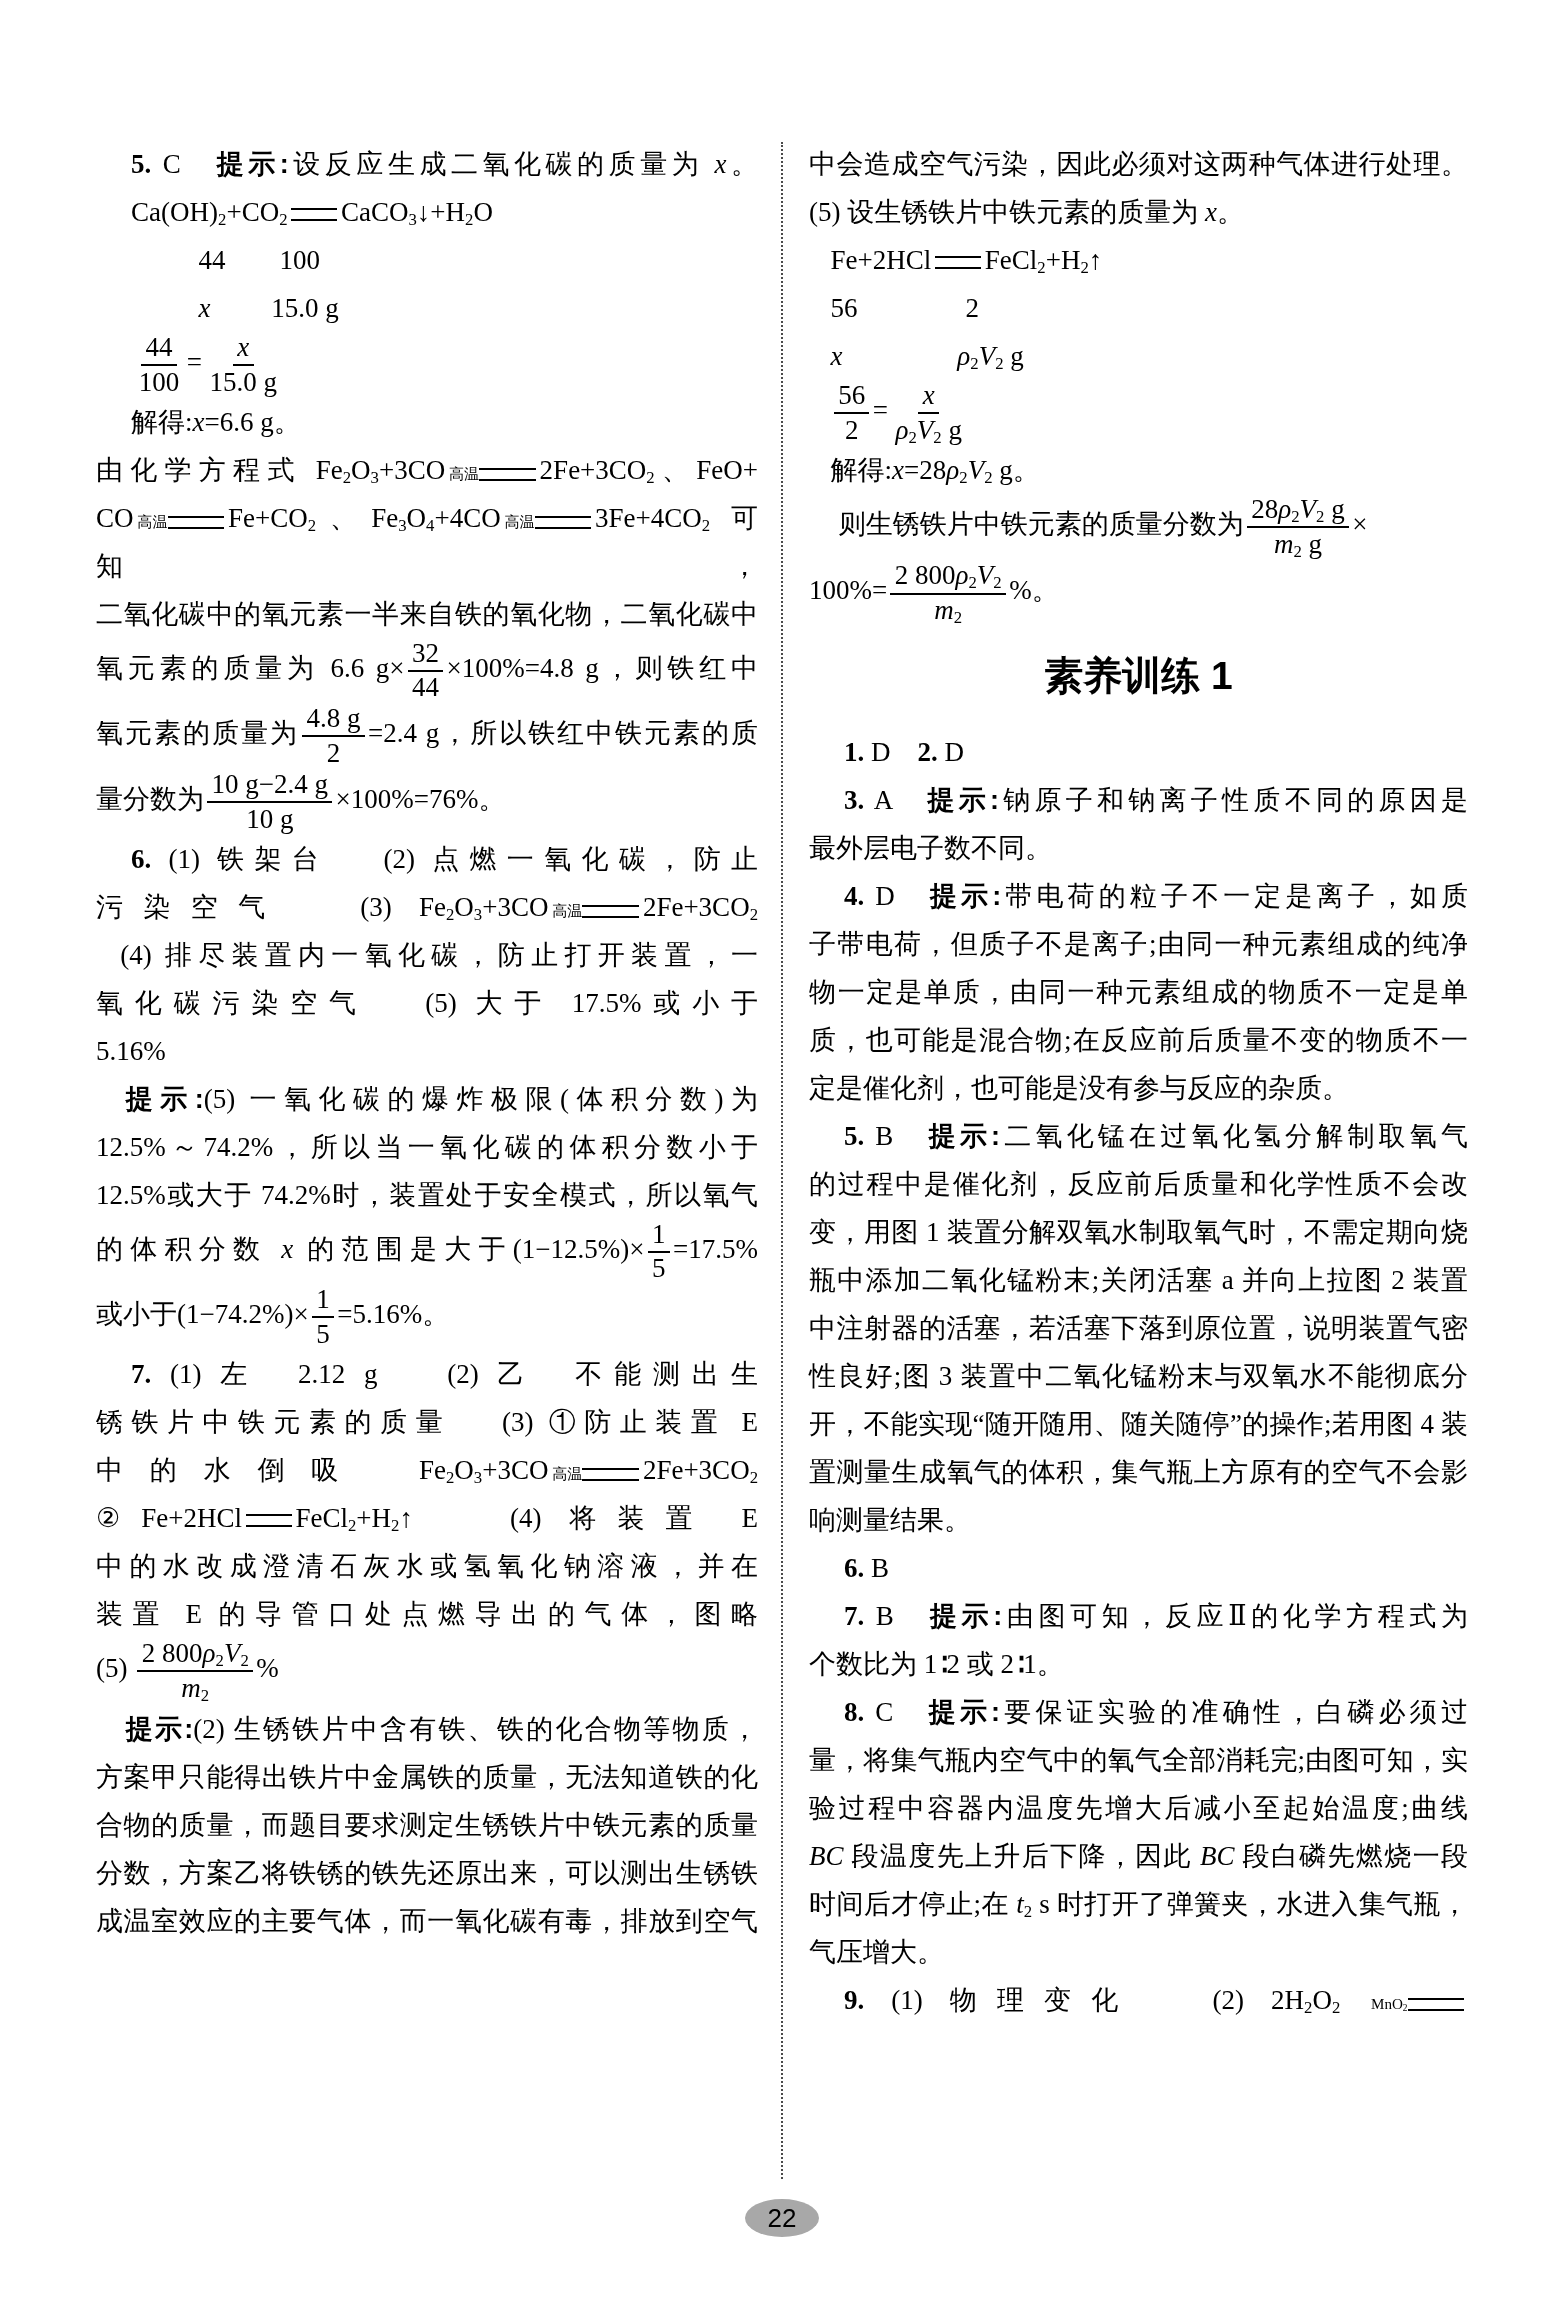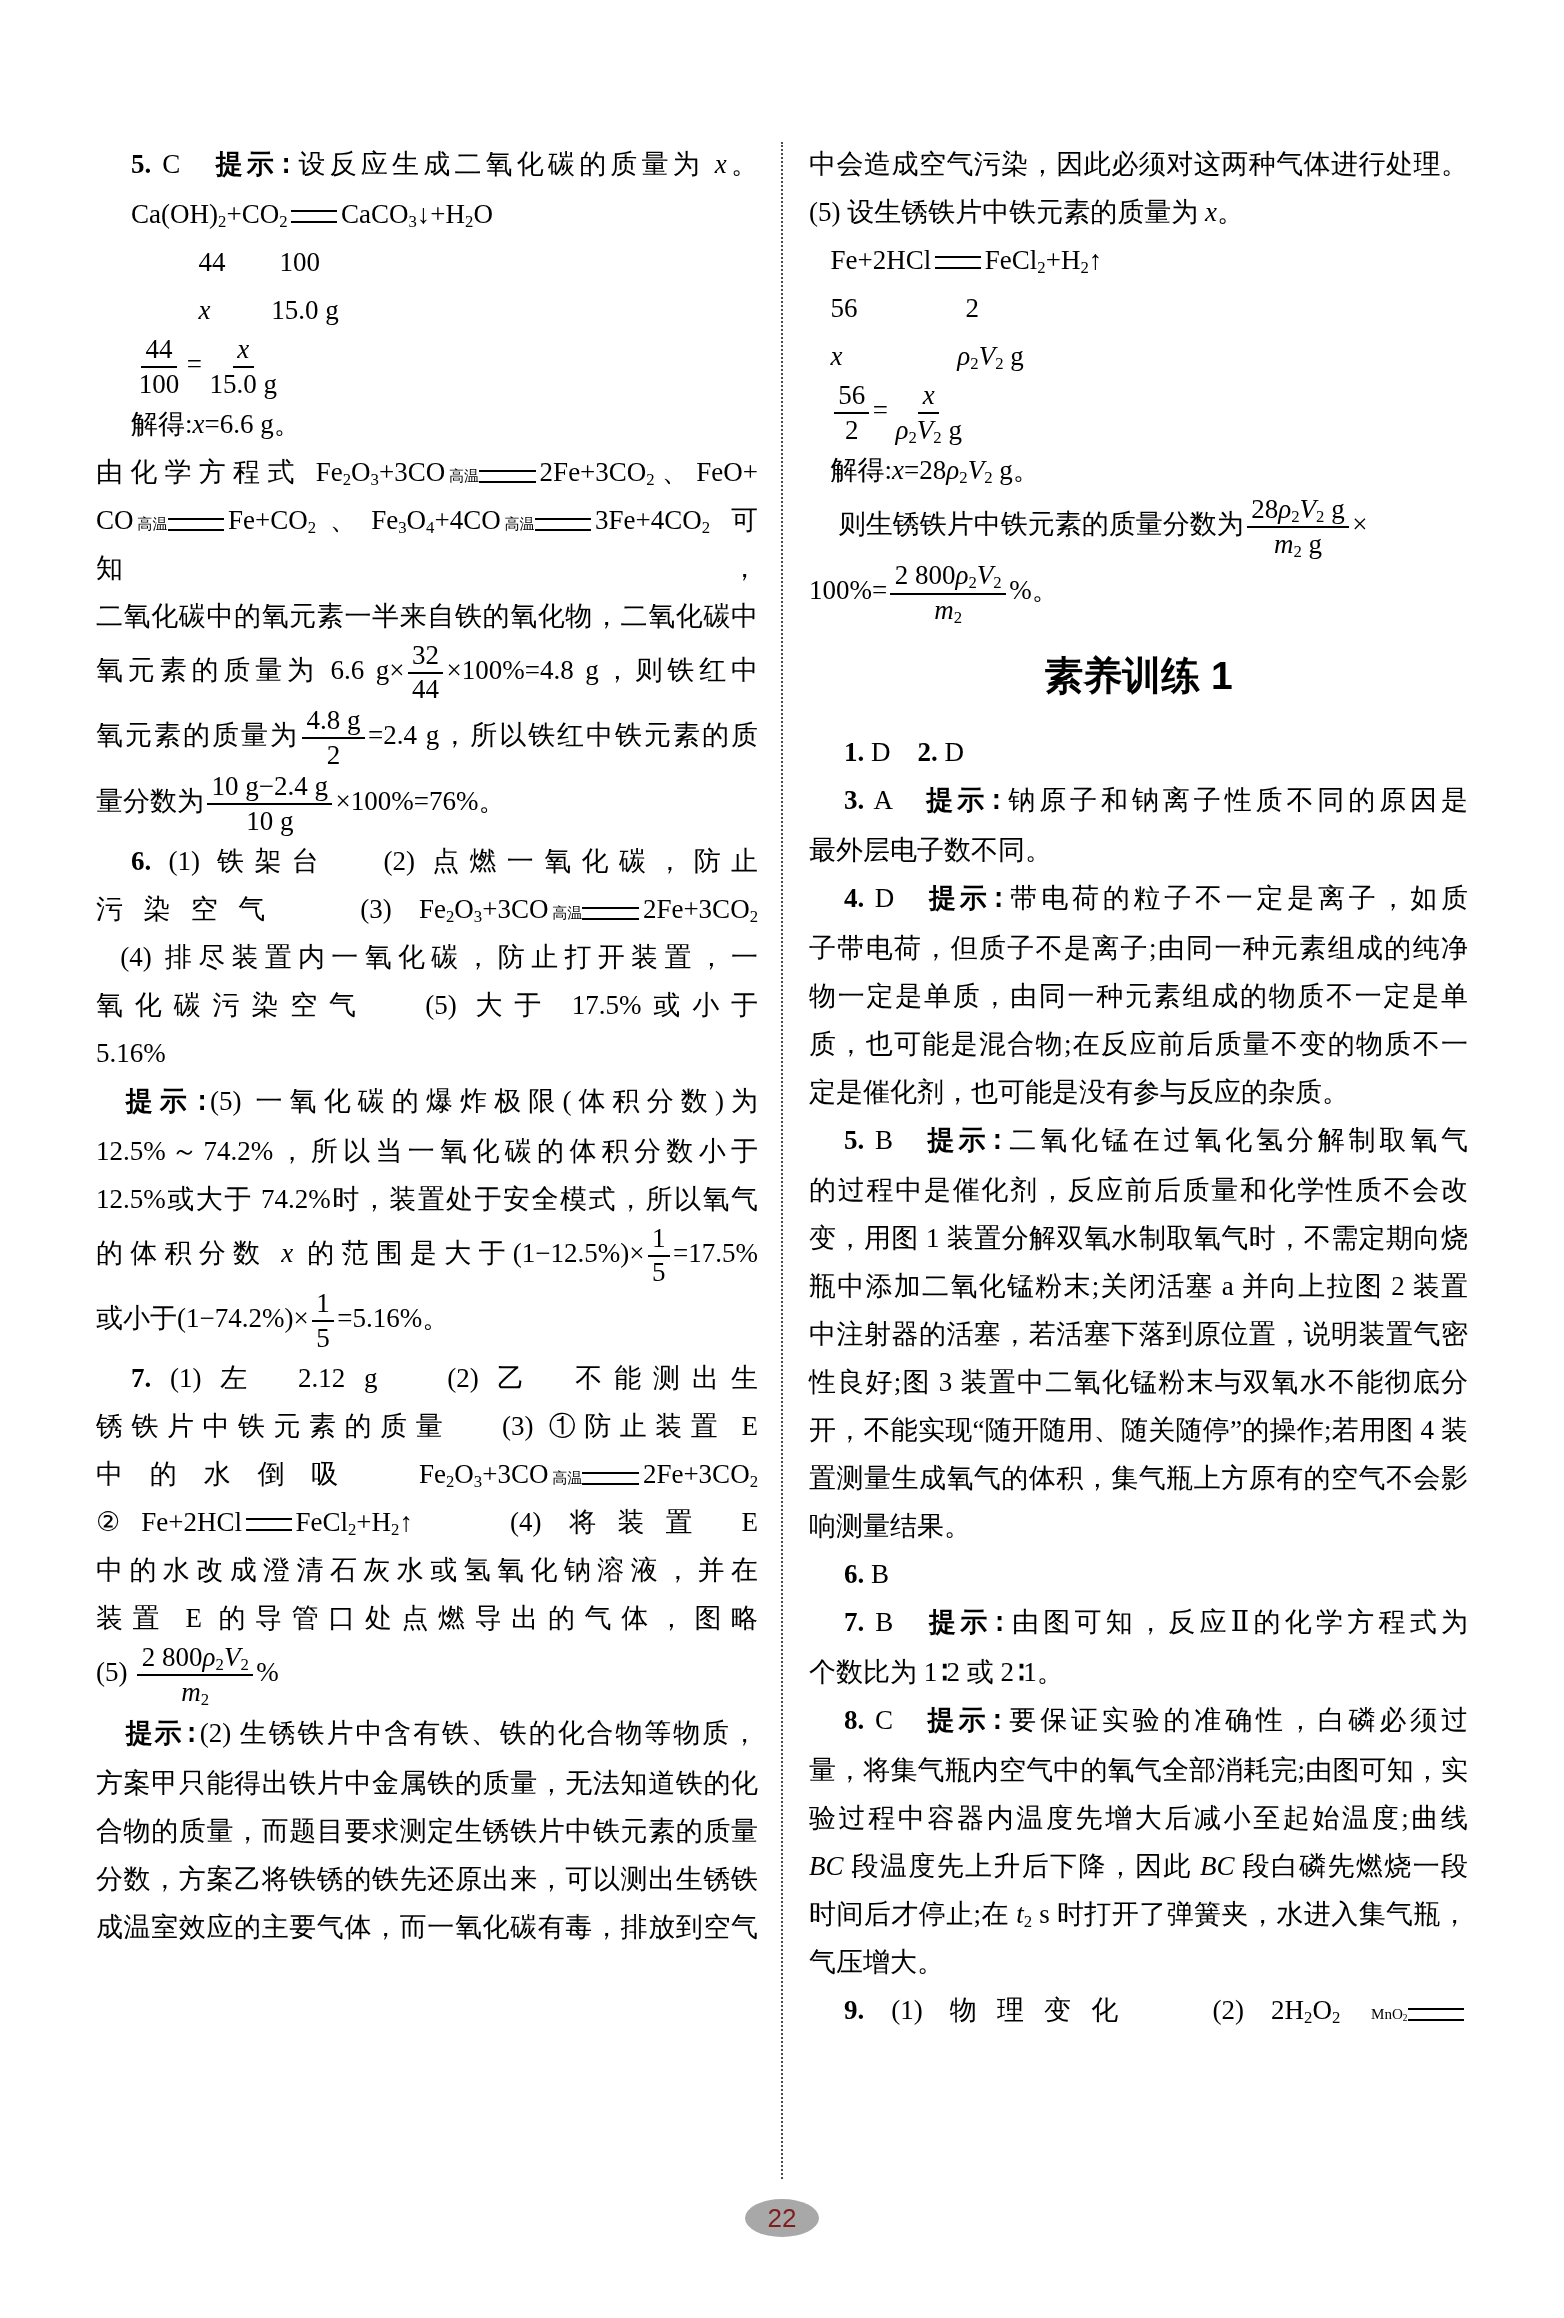--- a/index.html
+++ b/index.html
@@ -19,21 +19,21 @@
     font-size:27px;
     line-height:48px;
     text-align:left;
   }
   .line.j{
     text-align:justify;
     text-align-last:justify;
     text-justify:inter-ideograph;
   }
   
-  .hei{font-family:Liberation Mono, monospace;font-weight:bold;}
+  .hei{font-family:Liberation Sans, sans-serif;font-weight:bold;}
   
   .bnum{font-weight:bold;}
   .it{font-style:italic;}
   .sb{font-size:.62em;vertical-align:-0.22em;line-height:1;}
   
   .fr{
     display:inline-flex;flex-direction:column;align-items:center;
     vertical-align:middle;margin:0 .12em;line-height:1.15;
   }
   .fr .nu{border-bottom:2px solid #000;padding:0 .16em .03em;}
@@ -60,21 +60,21 @@
   }
   .divider{
     position:absolute;left:781px;top:142px;height:2037px;width:0;
     border-left:2px dotted #4a4a4a;
   }
   .pagenum{
     position:absolute;left:745px;top:2199px;width:74px;height:38px;
     background:#a8a8a8;border-radius:50%;
     display:flex;align-items:center;justify-content:center;
     font-family:"Liberation Sans","DejaVu Sans",sans-serif;
-    font-size:26px;color:#7f1d1d;
+    font-size:26px;color:#000000;
   }
 </style>
 </head>
 <body>
 
 <div class="page">
   <div class="col col-left" id="col-left">
       <div class="line j" style="padding-left: 1.3em;"><span class="bnum">5.</span> C　<span class="hei">提示:</span>设反应生成二氧化碳的质量为 <span class="it">x</span>。</div>
       <div class="line" style="padding-left: 1.3em;">Ca(OH)<span class="sb">2</span>+CO<span class="sb">2</span><span class="oeq nolbl">
           <span class="bar"></span>

